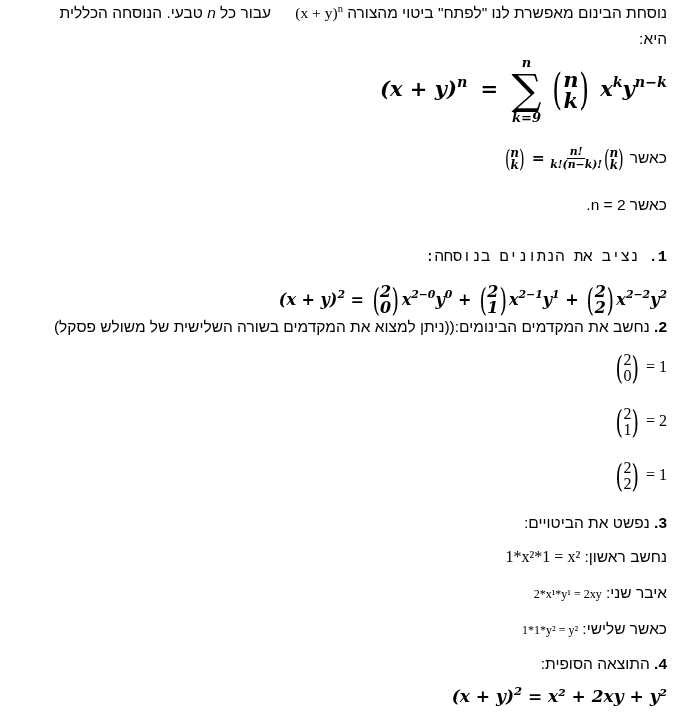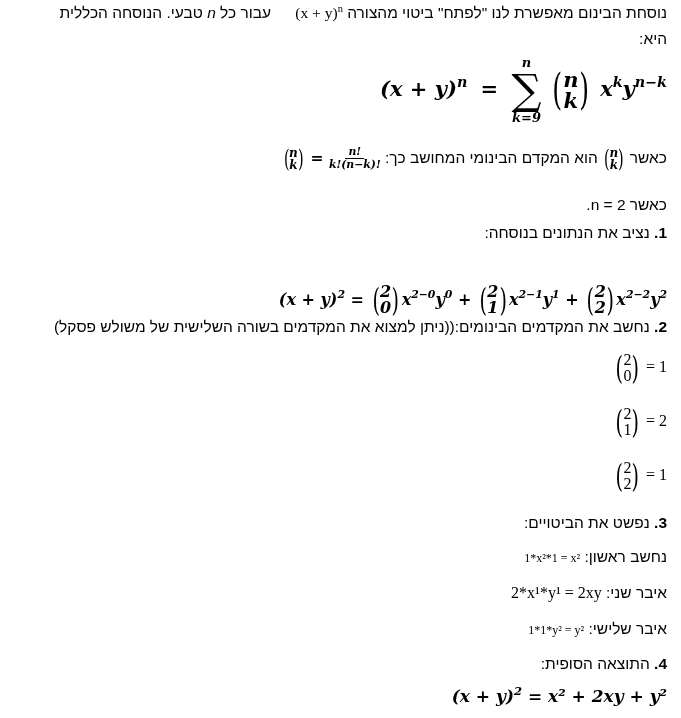--- a/index.html
+++ b/index.html
@@ -50,36 +50,36 @@
 </div>
 
 <div class="line" style="top:146px;">
   <span>כאשר </span><span class="binom m" style="font-size:12px;direction:ltr;">
       <span class="p">(</span>
       <span class="stack">
         <span>n</span>
         <span>k</span>
       </span>
       <span class="p">)</span>
-    </span><span> הוא המקדם הבינומי המחושב כך: </span><span class="m" style="direction:ltr;unicode-bidi:embed;display:inline-block;"><span class="binom" style="font-size:12px;">
+    </span><span class="m" style="direction:ltr;unicode-bidi:embed;display:inline-block;"><span class="binom" style="font-size:12px;">
         <span class="p">(</span>
         <span class="stack">
           <span>n</span>
           <span>k</span>
         </span>
         <span class="p">)</span>
       </span> <span style="font-style:normal;">=</span> <span class="frac">
         <span class="num">n!</span>
         <span>k!(n−k)!</span>
       </span></span>
 </div>
 
 <div class="line" style="top:196px;">כאשר  n = 2.</div>
 
-<div class="line" style="top:224px;">
+<div class="line" style="top:248px;font-family:Liberation Mono, monospace;">
   <span class="bold">1.</span><span> נציב את הנתונים בנוסחה:</span>
 </div>
 <div class="line ltr m" style="top:284px; font-size:16px;">
   <span>(x + y)</span><sup>2</sup> <span style="font-style:normal;">=</span>
   <span class="binom">
       <span class="p">(</span>
       <span class="stack">
         <span>2</span>
         <span>0</span>
       </span>
@@ -134,27 +134,27 @@
         <span>2</span>
       </span>
       <span class="p">)</span>
     </span> = <span>1</span>
 </div>
 
 <div class="line" style="top:514px;margin-left:20px;">
   <span class="bold">3.</span><span> נפשט את הביטויים:</span>
 </div>
 <div class="line" style="top:548px;">
-  <span>נחשב ראשון: </span><span class="mr" style="direction:ltr;unicode-bidi:embed;font-size:12px;">1*x²*1 = x²</span>
+  <span>נחשב ראשון: </span><span class="mr" style="direction:ltr;unicode-bidi:embed;font-size:16px;">1*x²*1 = x²</span>
 </div>
 <div class="line" style="top:584px;">
-  <span>איבר שני: </span><span class="mr" style="direction:ltr;unicode-bidi:embed;font-size:16px;">2*x¹*y¹ = 2xy</span>
+  <span>איבר שני: </span><span class="mr" style="direction:ltr;unicode-bidi:embed;font-size:12px;">2*x¹*y¹ = 2xy</span>
 </div>
 <div class="line" style="top:620px;">
-  <span>איבר שלישי: </span><span class="mr" style="direction:ltr;unicode-bidi:embed;font-size:12px;">1*1*y² = y²</span>
+  <span>כאשר שלישי: </span><span class="mr" style="direction:ltr;unicode-bidi:embed;font-size:12px;">1*1*y² = y²</span>
 </div>
 
 <div class="line" style="top:655px;">
   <span class="bold">4.</span><span> התוצאה הסופית:</span>
 </div>
 <div class="line ltr m" style="top:686px; font-size:17px;">
   <span>(x + y)</span><sup>2</sup> <span>= x² + 2xy + y²</span>
 </div>
 
 </body></html>

